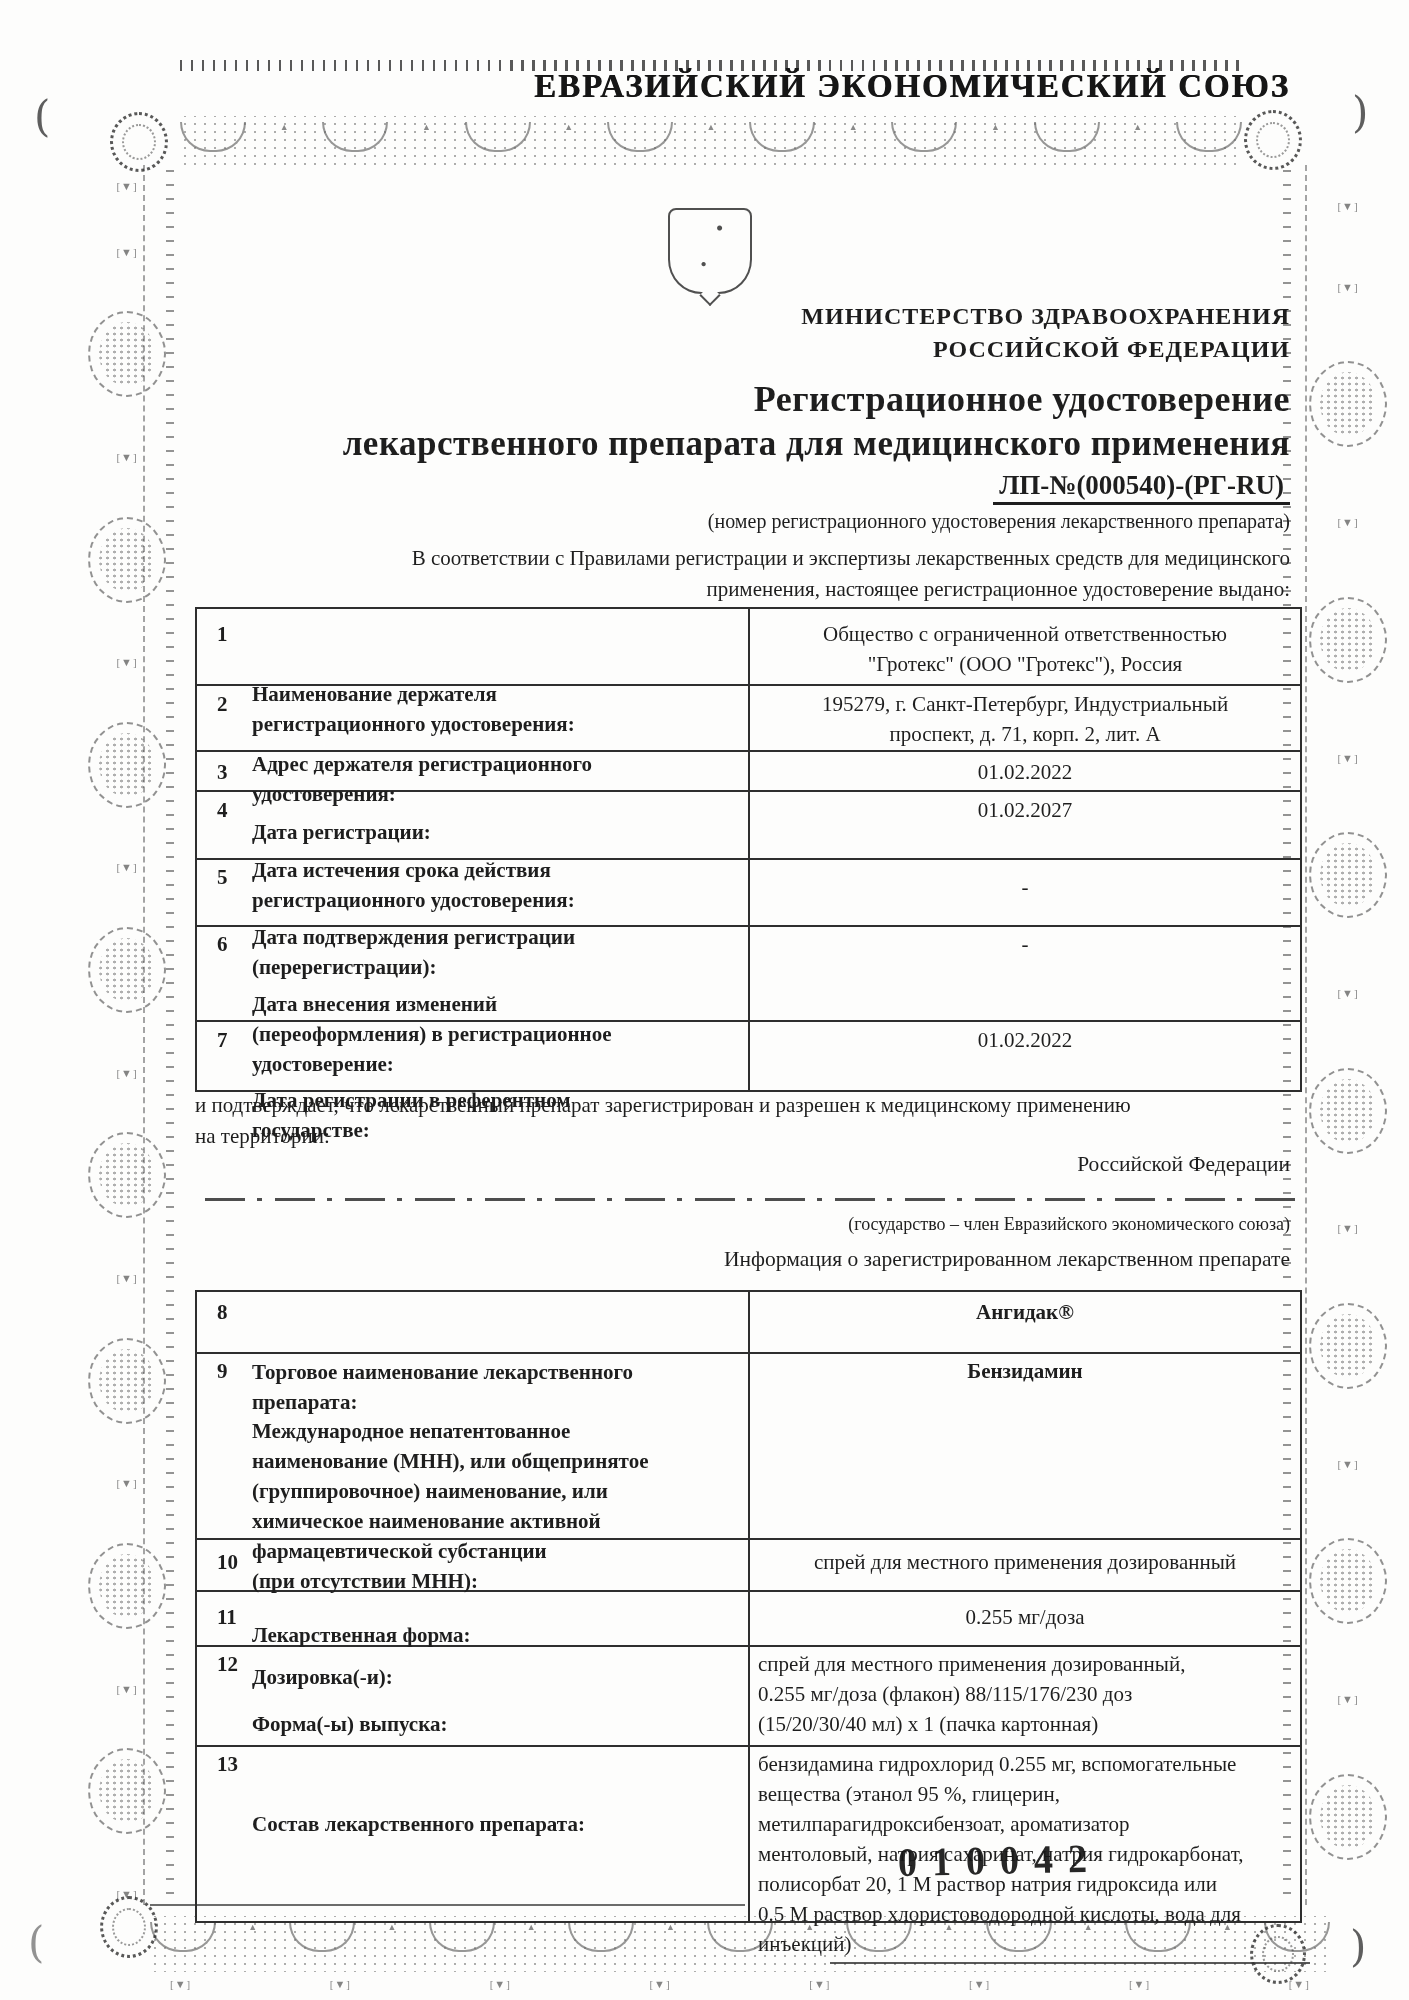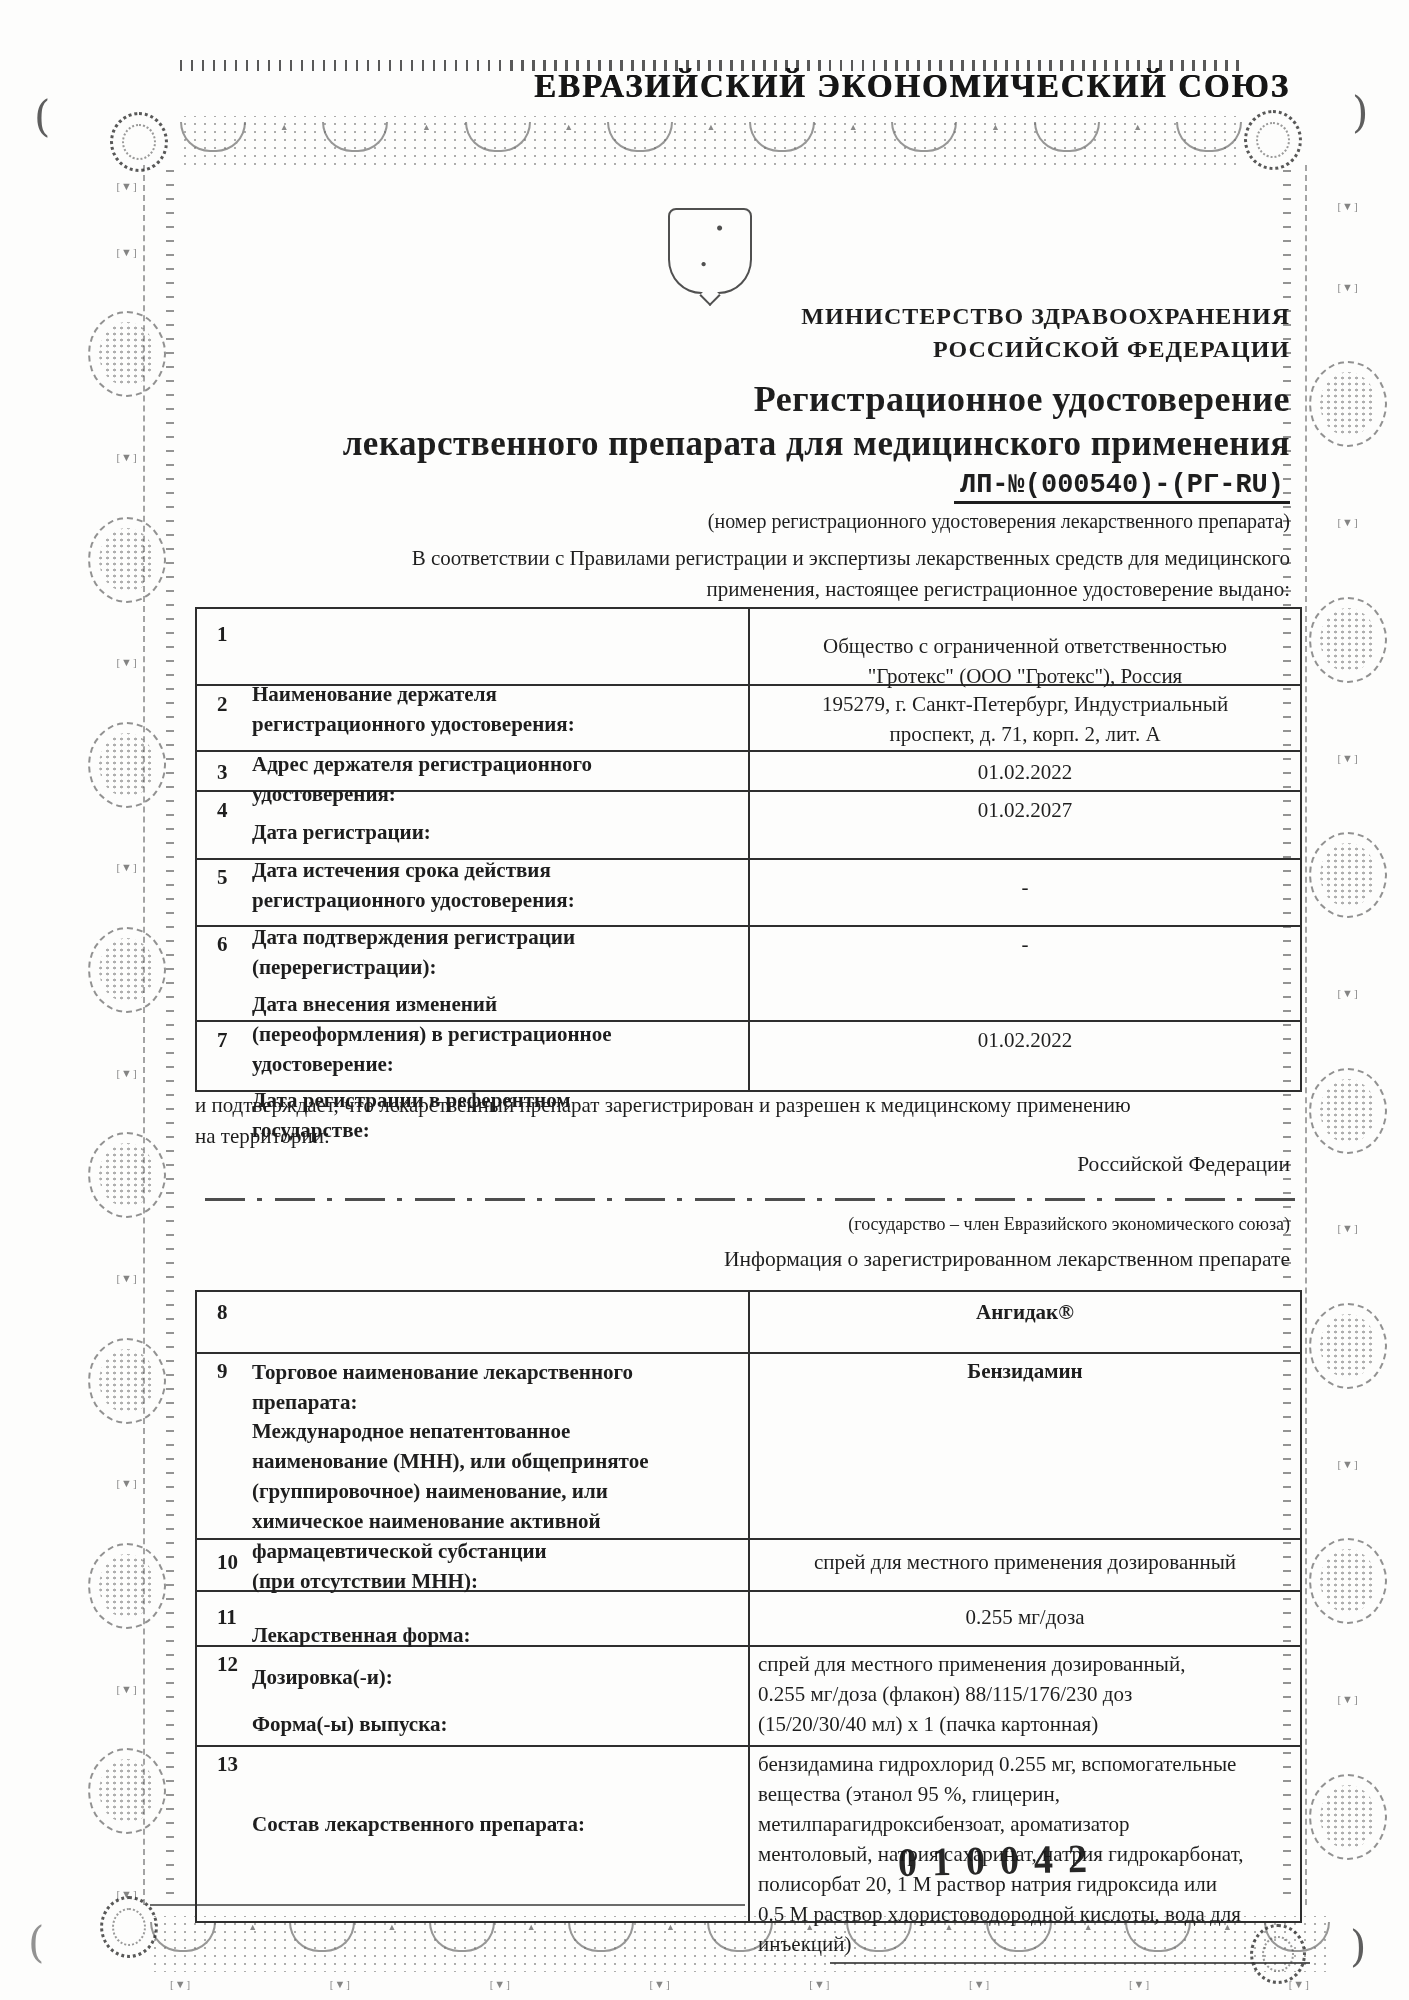--- a/index.html
+++ b/index.html
@@ -47,21 +47,21 @@
   
   .abs{position:absolute;z-index:3;}
   .centerwrap{left:190px;width:1100px;text-align:right;}
   .union-title{top:68px;font-size:33px;font-weight:bold;letter-spacing:2px;
     color:#161616;text-shadow:0.6px 0 0 #161616;}
   .ministry{top:300px;font-size:24px;font-weight:bold;line-height:33px;letter-spacing:1px;}
   .doc-title-1{top:378px;font-size:36px;font-weight:bold;letter-spacing:.5px;}
   .doc-title-2{top:424px;font-size:35px;font-weight:bold;letter-spacing:.5px;}
   .cert-line{top:470px;}
   .cert-line span{display:inline-block;font-size:27px;font-weight:bold;
-    border-bottom:3.5px solid #1e1e1e;padding:0 6px 1px;font-family:Liberation Mono, monospace;}
+    border-bottom:3.5px solid #1e1e1e;padding:0 6px 1px;}
   .cert-caption{top:510px;font-size:20px;}
   .intro{top:543px;font-size:21px;line-height:31px;white-space:pre-line;}
   .confirm{left:195px;top:1090px;width:1120px;font-size:21px;line-height:31px;
     text-align:left;white-space:pre-line;}
   .territory{top:1152px;font-size:21.5px;}
   .dash-line{position:absolute;left:205px;top:1198px;width:1100px;height:3px;z-index:3;opacity:.85;
     background:repeating-linear-gradient(90deg,#2e2e2e 0 40px,transparent 40px 52px,#2e2e2e 52px 57px,transparent 57px 70px);}
   .territory-caption{top:1214px;font-size:18px;}
   .info-title{top:1247px;font-size:21.5px;}
   
@@ -210,21 +210,21 @@
 
   <div class="abs centerwrap cert-caption">(номер регистрационного удостоверения лекарственного препарата)</div>
 
   <div class="dtable t1">
     <div class="trow" style="height:77px;">
       <div class="cell cell-label" style="padding-top:10px;">
         <span class="rownum" style="top:10px;">1</span>
         <span>Наименование держателя
 регистрационного удостоверения:</span>
       </div>
-      <div class="cell cell-value" style="padding-top:22px;border-radius:12px;">Общество с ограниченной ответственностью
+      <div class="cell cell-value" style="padding-top:10px;border-radius:12px;">Общество с ограниченной ответственностью
 "Гротекс" (ООО "Гротекс"), Россия</div>
     </div>
     <div class="trow" style="height:66px;">
       <div class="cell cell-label" style="padding-top:3px;">
         <span class="rownum" style="top:3px;">2</span>
         <span>Адрес держателя регистрационного
 удостоверения:</span>
       </div>
       <div class="cell cell-value" style="padding-top:3px;">195279, г. Санкт-Петербург, Индустриальный
 проспект, д. 71, корп. 2, лит. А</div>

